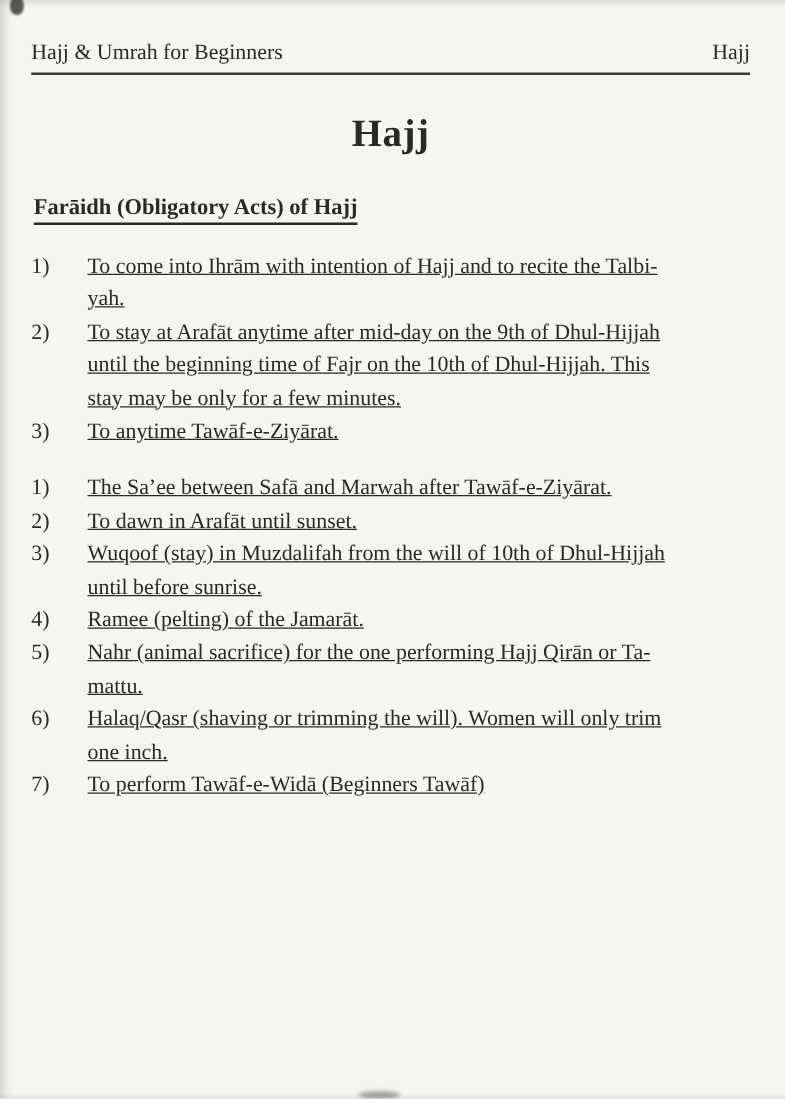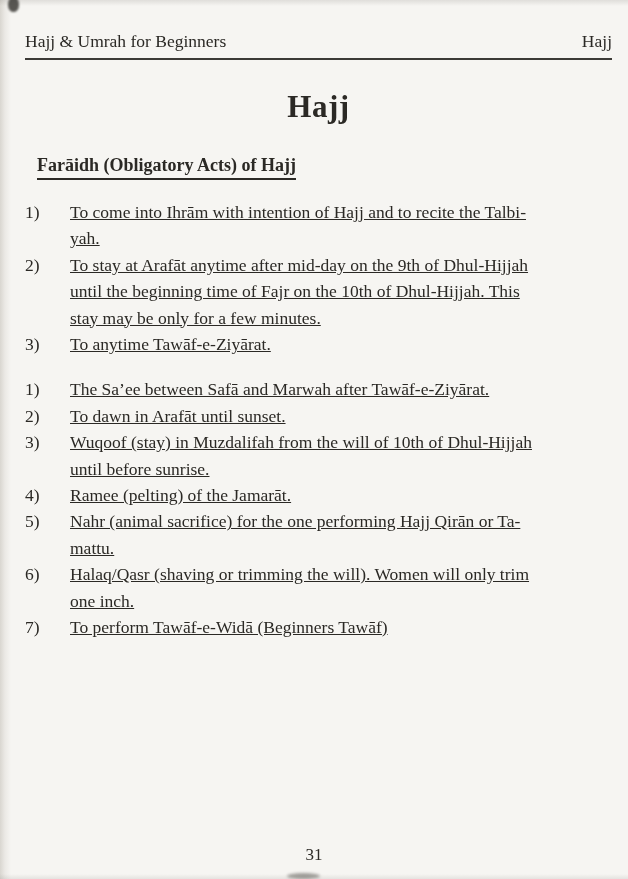--- a/index.html
+++ b/index.html
@@ -40,21 +40,21 @@
     opacity: 0.85;
   }
   .bottom-smudge {
     position: absolute; left: 287px; top: 873px; width: 33px; height: 6px;
     background: #716f6a; border-radius: 50%;
     filter: blur(1.5px);
     opacity: 0.65;
   }
   .content {
     position: relative;
-    padding: 30px 16px 0 25px;
+    padding: 30px 28px 0 25px;
     box-sizing: border-box;
   }
   .running-header {
     display: flex;
     justify-content: space-between;
     align-items: baseline;
     font-size: 17.5px;
     line-height: 22px;
   }
   .rule {
@@ -65,21 +65,21 @@
   .page-title {
     margin: 28px 0 0 0;
     text-align: center;
     font-size: 31px;
     font-weight: bold;
     line-height: 37px;
     letter-spacing: 0.5px;
   }
   .section { margin: 0; }
   .section-heading {
-    margin: 12px;
+    margin: 2px;
     font-size: 18px;
     font-weight: bold;
     line-height: 23px;
   }
   .section-faraidh .section-heading { margin-top: 29px; }
   .section-wajibat .section-heading { margin-top: 47px; }
   .section-heading .hu {
     display: inline-block;
     border-bottom: 2px solid #2b2925;
     padding-bottom: 1px;
@@ -184,15 +184,14 @@
         </div>
         <div class="item">
           <span class="num">7)</span>
           <span class="txt">To perform Tawāf-e-Widā (Beginners Tawāf)</span>
         </div>
       </div>
     </div>
 
   </div>
 
-  <div class="page-number">31</div>
 
 </div>
 
 </body></html>

